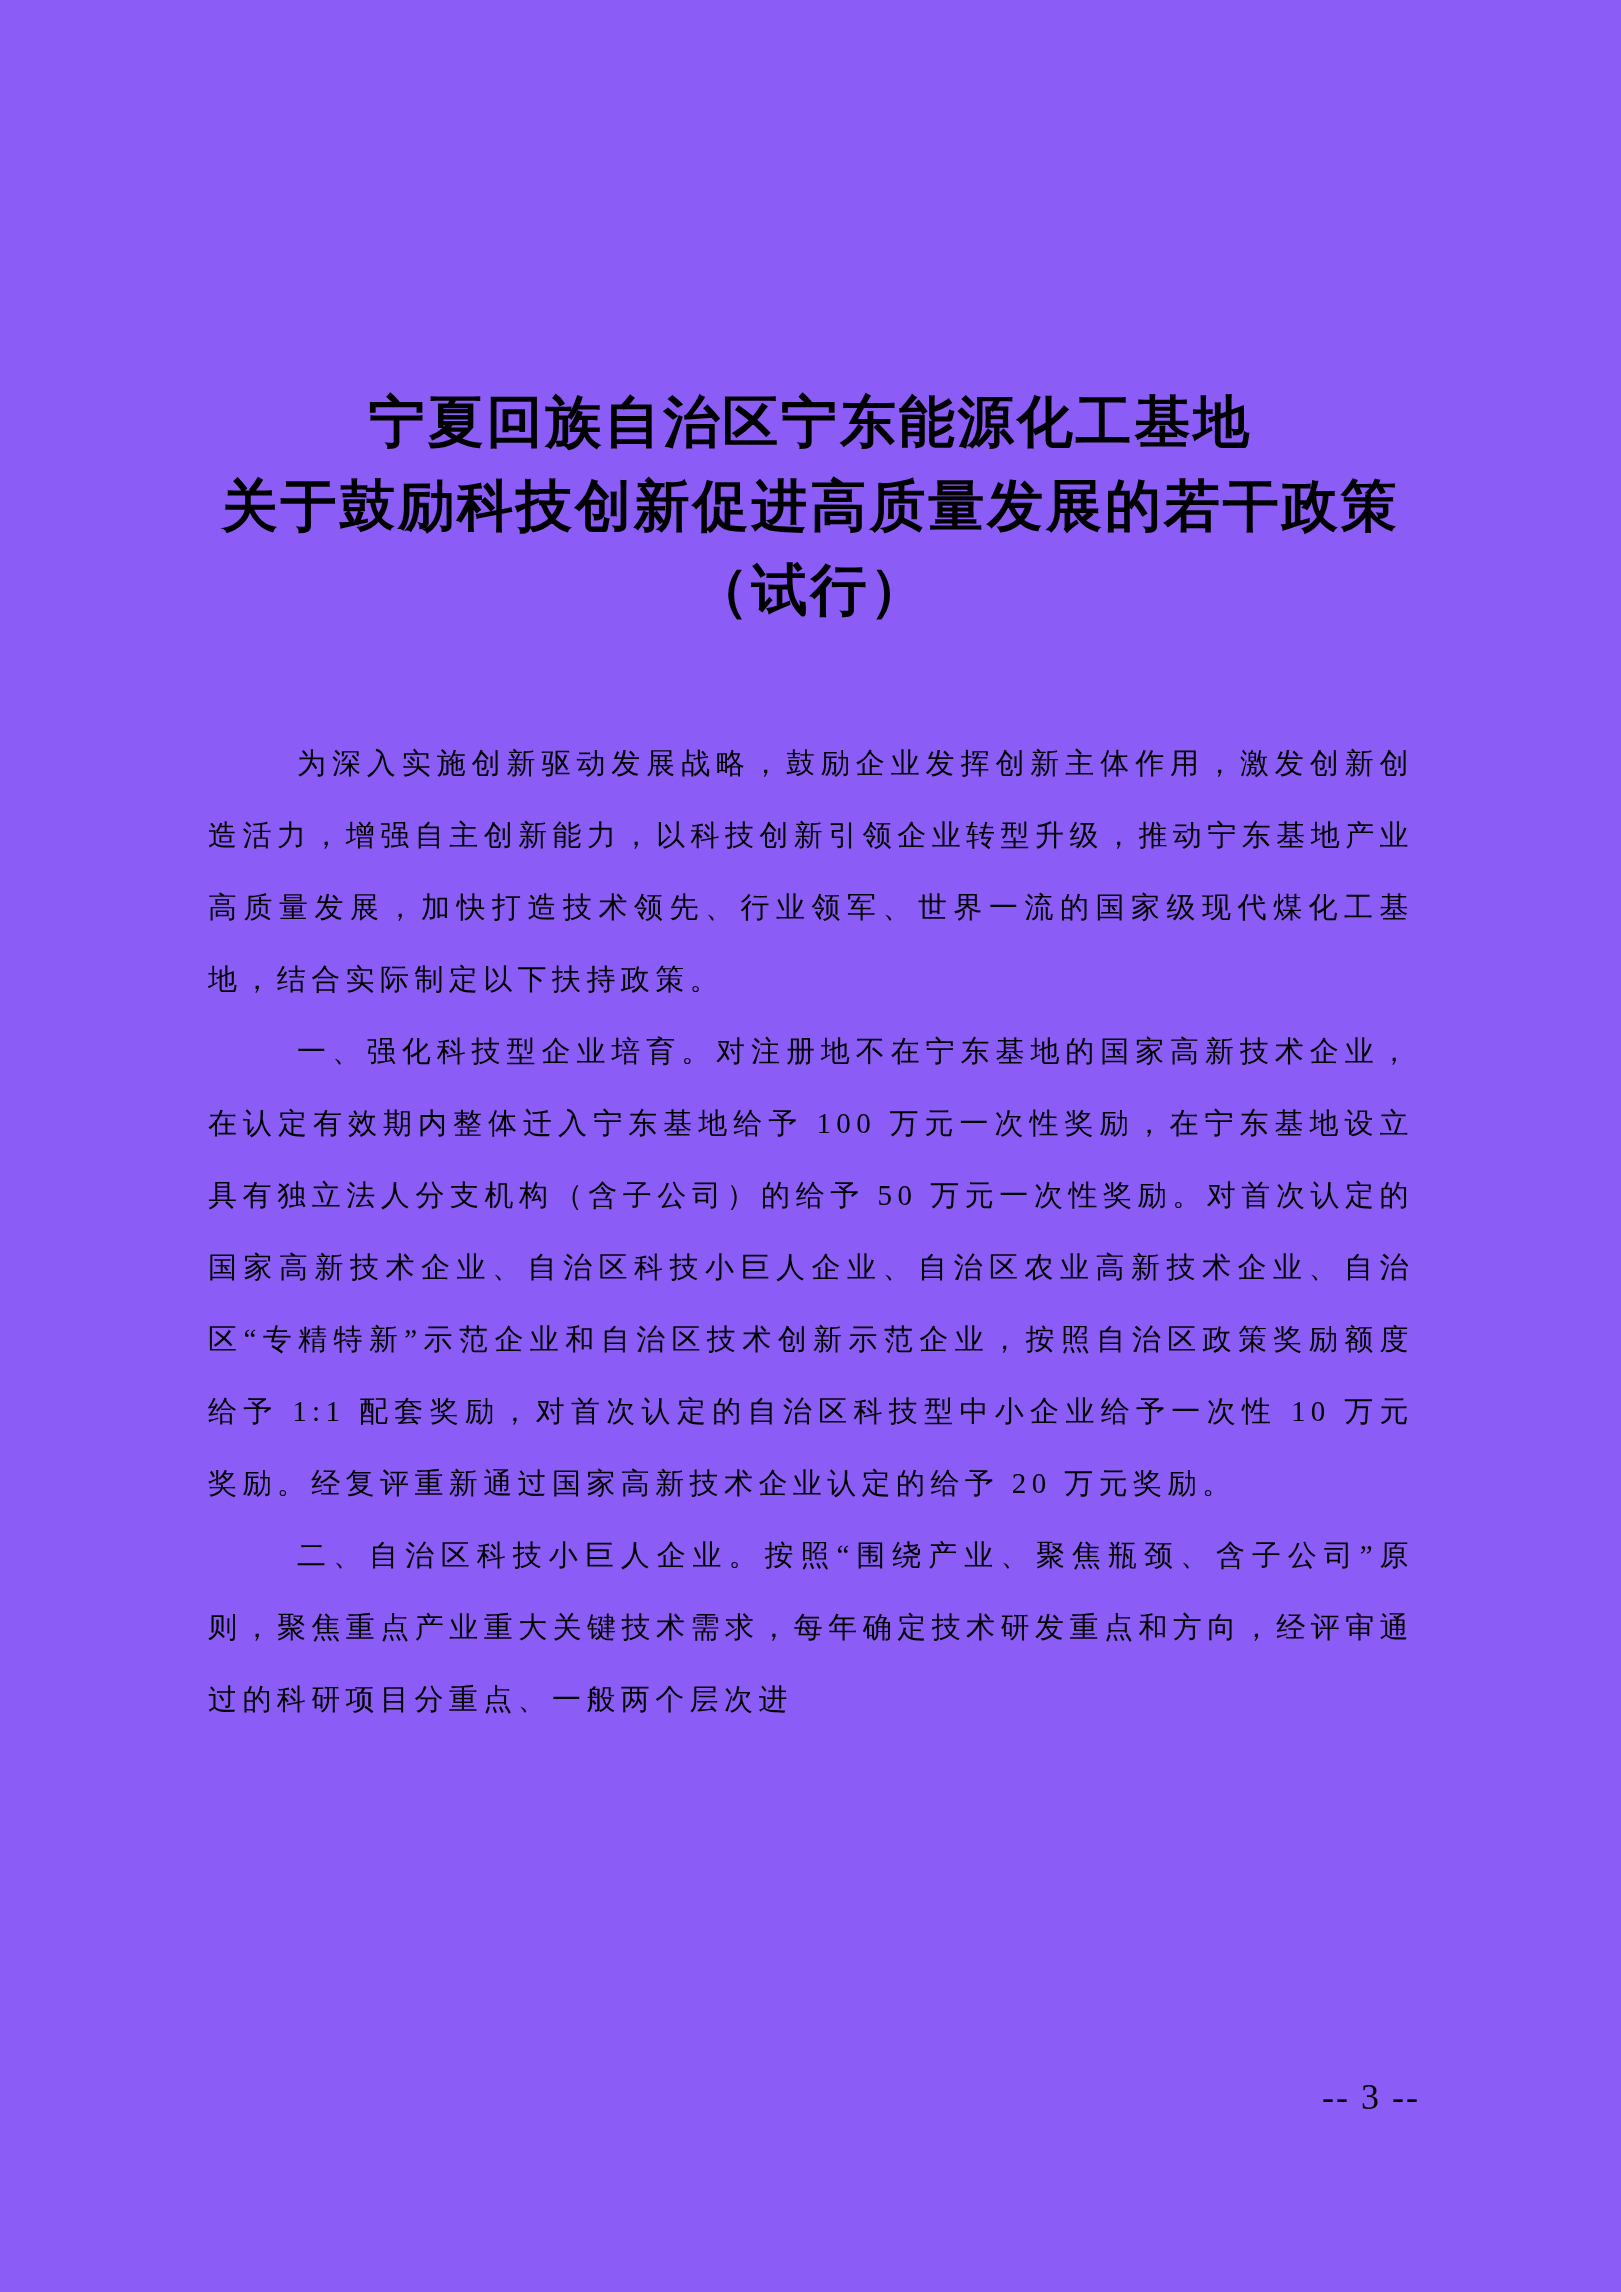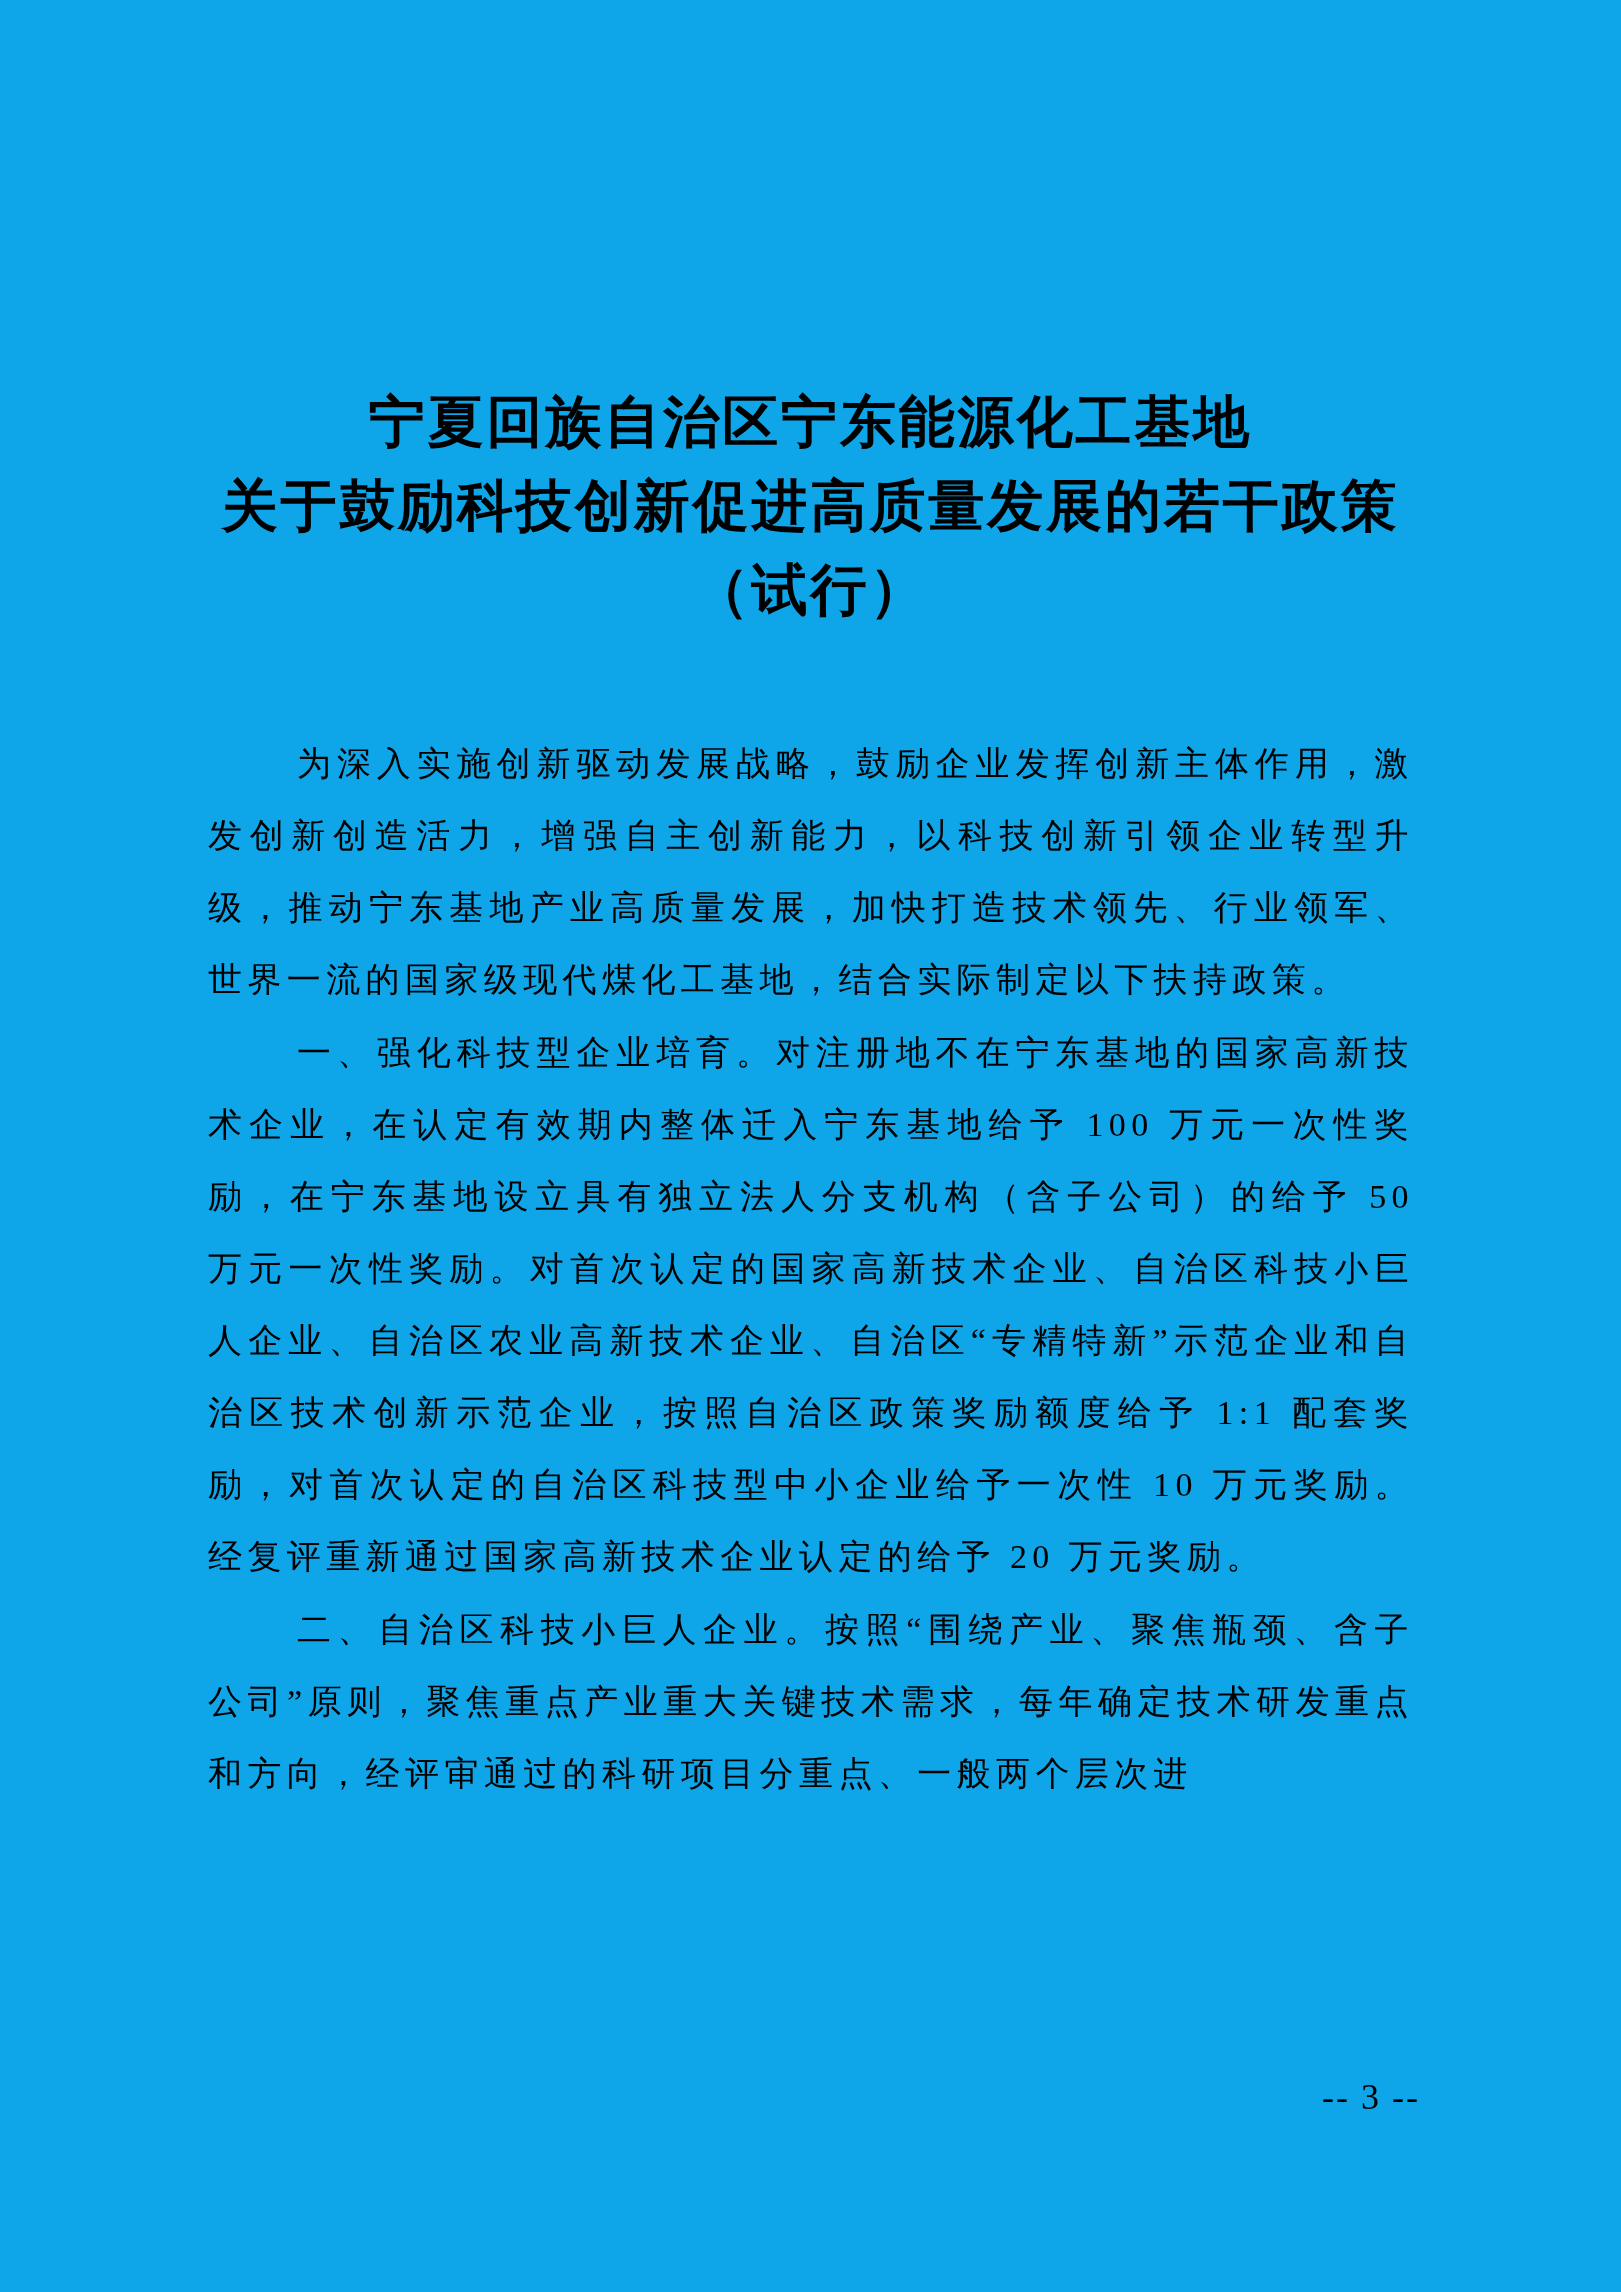--- a/index.html
+++ b/index.html
@@ -4,21 +4,21 @@
 <style>
   html, body {
     margin: 0;
     padding: 0;
     background: #ffffff;
   }
   .page {
     position: relative;
     width: 1621px;
     height: 2293px;
-    background: #0ea5e9;
+    background: #8b5cf6;
     color: #000000;
     font-family: "Liberation Serif", "DejaVu Serif", serif;
     overflow: hidden;
   }
   .doc-title {
     position: absolute;
     top: 380px;
     left: 0;
     right: 0;
     text-align: center;
@@ -28,21 +28,21 @@
     letter-spacing: 2.9px;
   }
   .doc-title .title-line {
     white-space: nowrap;
   }
   .doc-body {
     position: absolute;
     top: 727px;
     left: 208px;
     width: 1206px;
-    font-size: 34px;
+    font-size: 29px;
     line-height: 72px;
     letter-spacing: 5.4px;
     text-align: justify;
     text-justify: inter-ideograph;
   }
   .doc-body p {
     margin: 0;
     padding: 0;
     text-indent: 89px;
   }

